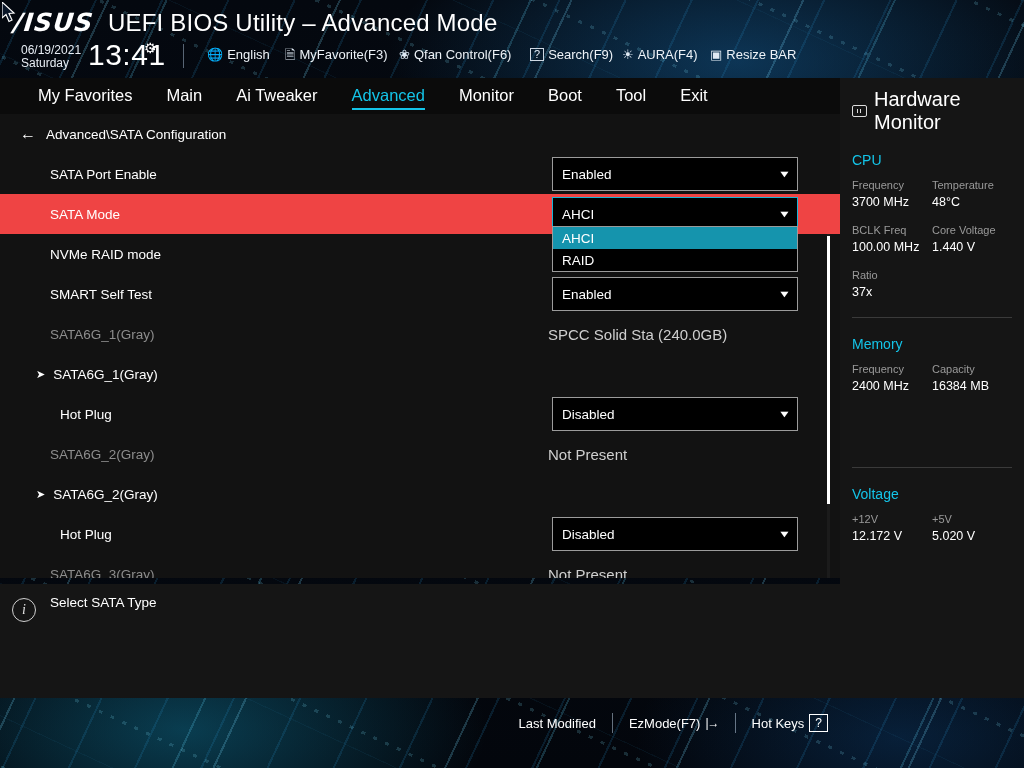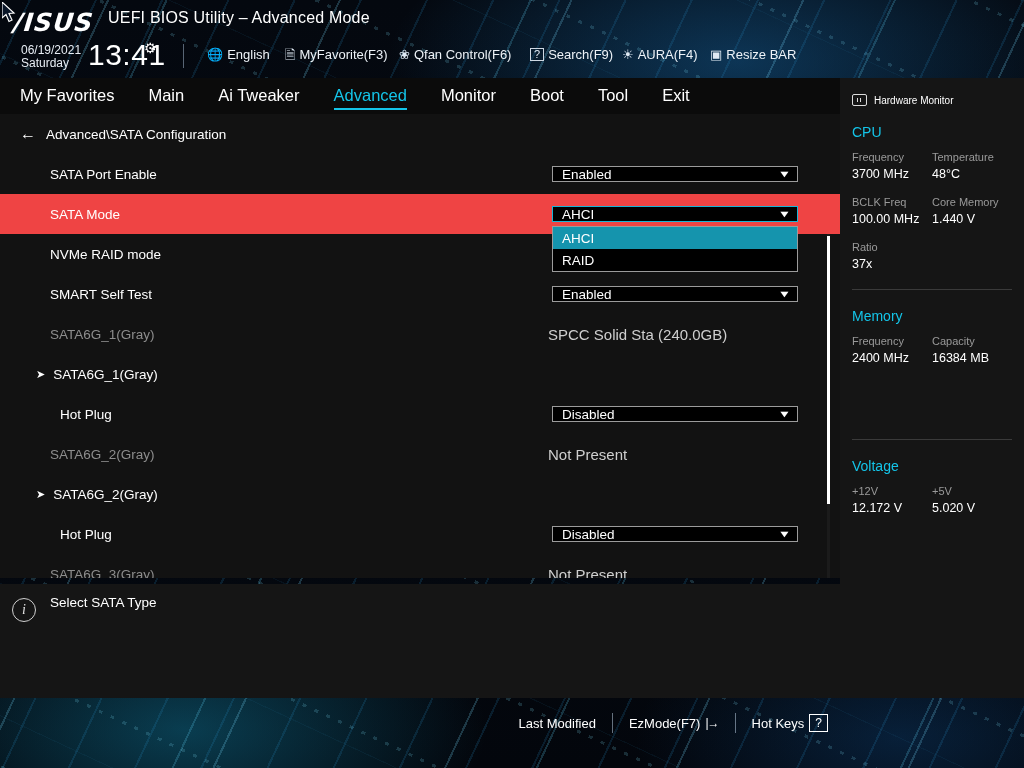--- a/index.html
+++ b/index.html
@@ -63,21 +63,21 @@
   .header { position: absolute; left:0; top:0; width:1024px; height:82px; }
   .asus-logo {
     position: absolute; left: 14px; top: 8px;
     font-family: "DejaVu Sans", sans-serif;
     font-size: 25px; font-weight: 700; font-style: italic;
     letter-spacing: 1px; color: #ffffff;
     transform: skewX(-6deg);
   }
   .title {
     position: absolute; left: 108px; top: 9px;
-    font-size: 16px; font-weight: 400; color: #ffffff;
+    font-size: 24px; font-weight: 400; color: #ffffff;
     letter-spacing: .2px;
   }
   .datebox { position: absolute; left: 21px; top: 44px; font-size: 12px; line-height: 13px; color:#e8eef5; }
   .clock {
     position: absolute; left: 88px; top: 38px;
     font-size: 30px; font-weight: 300; color:#ffffff; letter-spacing: .5px;
   }
   .gear-ico { position:absolute; left: 144px; top: 40px; font-size: 14px; color:#fff; }
   .hdr-sep { position:absolute; top:44px; width:1px; height:24px; background: rgba(190,215,240,.45); }
   .toolitem {
@@ -89,21 +89,21 @@
   
   .tabbar {
     position:absolute; left:0; top:78px; width:1024px; height:36px;
     background:#0b0b0b;
     display:flex; align-items:center;
   }
   .tab {
     font-size: 16.5px; color:#ffffff; padding: 0 0 2px 0; margin: 0 17px;
     position:relative; cursor:pointer; white-space:nowrap;
   }
-  .tab:first-child { margin-left: 20px; }
+  .tab:first-child { margin-left: 38px; }
   .tab.active { color:#14c4e8; }
   .tab.active::after {
     content:""; position:absolute; left:0; right:0; bottom:-3px; height:2px; background:#14c4e8;
   }
 
   
   .content {
     position:absolute; left:0; top:114px; width:840px; height:464px;
     background:#121212;
     overflow:hidden;
@@ -126,21 +126,21 @@
   .indent-0 { padding-left: 50px; }
   .indent-1 { padding-left: 60px; }
   .indent-sub { padding-left: 36px; display:flex; align-items:center; gap:8px; }
   .caret { color:#ffffff; font-size:11px; line-height:1; }
   .row-value-static {
     position:absolute; left: 548px; font-size:15px; color:#cfcfcf; white-space:nowrap;
   }
 
   
   .combo {
-    position:absolute; left: 552px; width: 246px; height: 16px;
+    position:absolute; left: 552px; width: 246px; height: 34px;
     background:#000000; border:1px solid #9b9b9b;
     display:flex; align-items:center; justify-content:space-between;
     padding: 0 8px 0 9px;
     font-size: 13.5px; color:#ffffff; cursor:pointer;
   }
   .combo.active { border-color:#17b4d6; }
   .combo .arrow { font-size: 9px; color:#ffffff; transform: scaleX(1.5); }
 
   .dropdown {
     position:absolute; left:552px; width:246px;
@@ -174,21 +174,21 @@
   }
   .help-text { position:absolute; left:50px; top:11px; font-size:13.5px; color:#ffffff; }
 
   
   .hwmon {
     position:absolute; left:840px; top:78px; width:184px; height:620px;
     background:#151515;
   }
   .hw-title {
     display:flex; align-items:center; gap:7px;
-    padding: 16px 0 0 12px; font-size:10px; color:#ffffff;
+    padding: 10px 0 0 12px; font-size:20px; color:#ffffff;
   }
   .hw-monitor-ico {
     width:15px; height:12px; border:1.5px solid #dcdcdc; border-radius:2px;
     position:relative; flex:none;
   }
   .hw-monitor-ico::after {
     content:""; position:absolute; left:2px; right:2px; top:3px; height:4px;
     background: linear-gradient(90deg, transparent 0 2px, #dcdcdc 2px 3px, transparent 3px 5px, #dcdcdc 5px 6px, transparent 6px);
   }
   .hw-section { padding: 0 12px; }
@@ -391,21 +391,21 @@
           <div class="hw-k">Temperature</div>
           <div class="hw-v">48°C</div>
         </div>
       </div>
       <div class="hw-grid" style="margin-top:12px">
         <div class="hw-cell">
           <div class="hw-k">BCLK Freq</div>
           <div class="hw-v">100.00 MHz</div>
         </div>
         <div class="hw-cell">
-          <div class="hw-k">Core Memory</div>
+          <div class="hw-k">Core Voltage</div>
           <div class="hw-v">1.440 V</div>
         </div>
       </div>
       <div class="hw-grid" style="margin-top:12px">
         <div class="hw-cell">
           <div class="hw-k">Ratio</div>
           <div class="hw-v">37x</div>
         </div>
       </div>
       <div class="hw-rule"></div>

